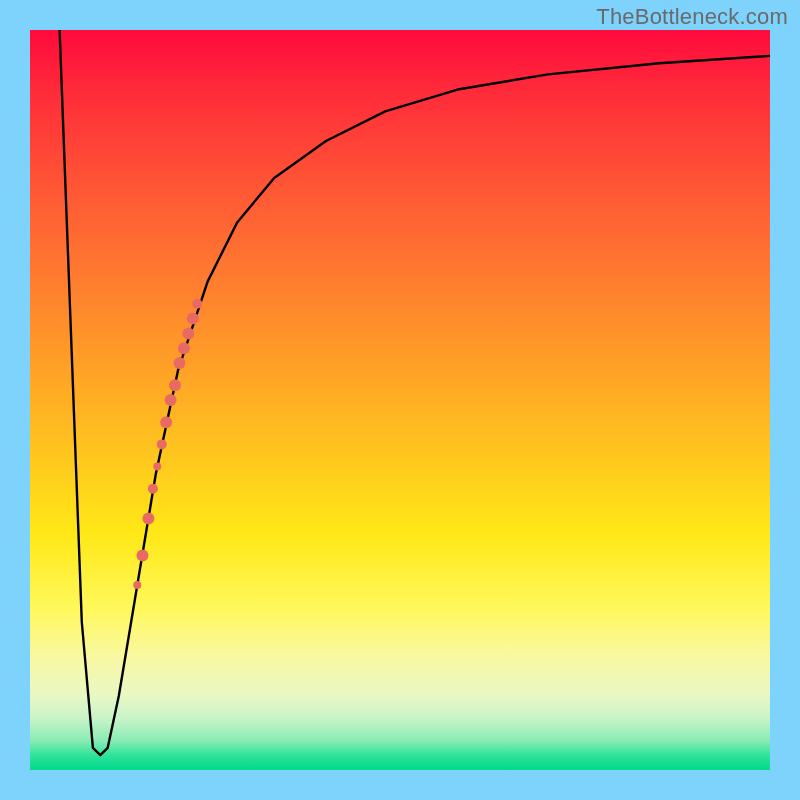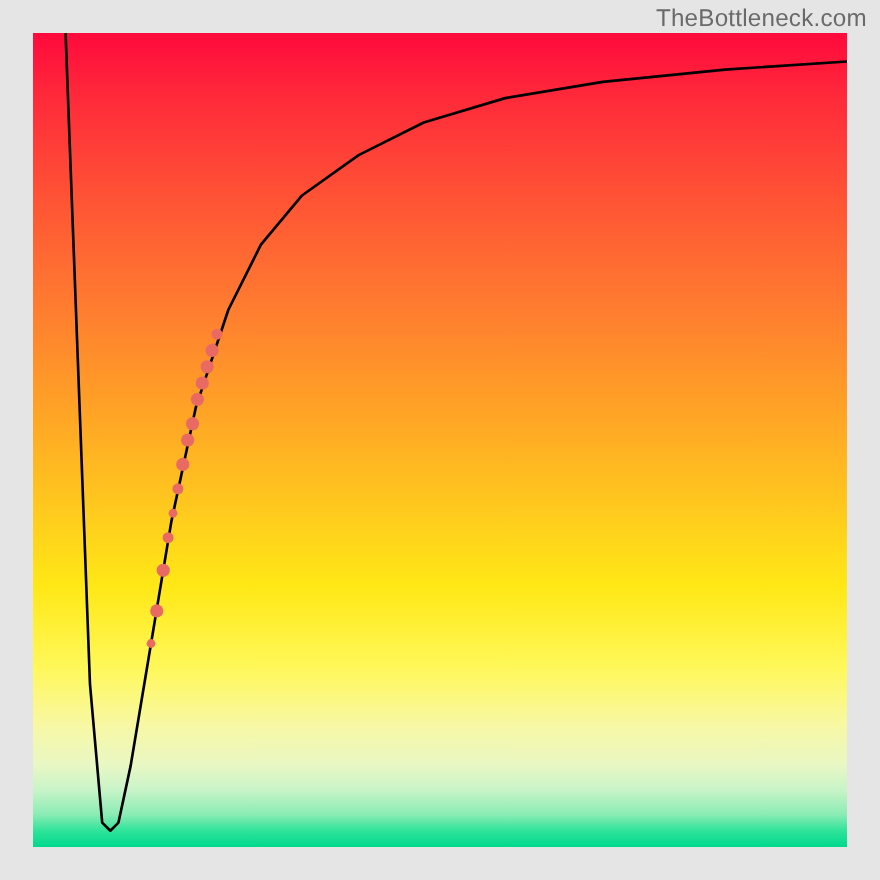--- a/index.html
+++ b/index.html
@@ -7,21 +7,21 @@
     padding: 0;
     width: 800px;
     height: 800px;
     background: #000;
     font-family: Arial, Helvetica, sans-serif;
   }
   .frame {
     position: relative;
     width: 800px;
     height: 800px;
-    background: #e5e5e5;
+    background: #7dd3fc;
   }
   .watermark {
     position: absolute;
     top: 4px;
     right: 12px;
     color: #6a6a6a;
     font-size: 22px;
     letter-spacing: 0.2px;
     z-index: 10;
   }

